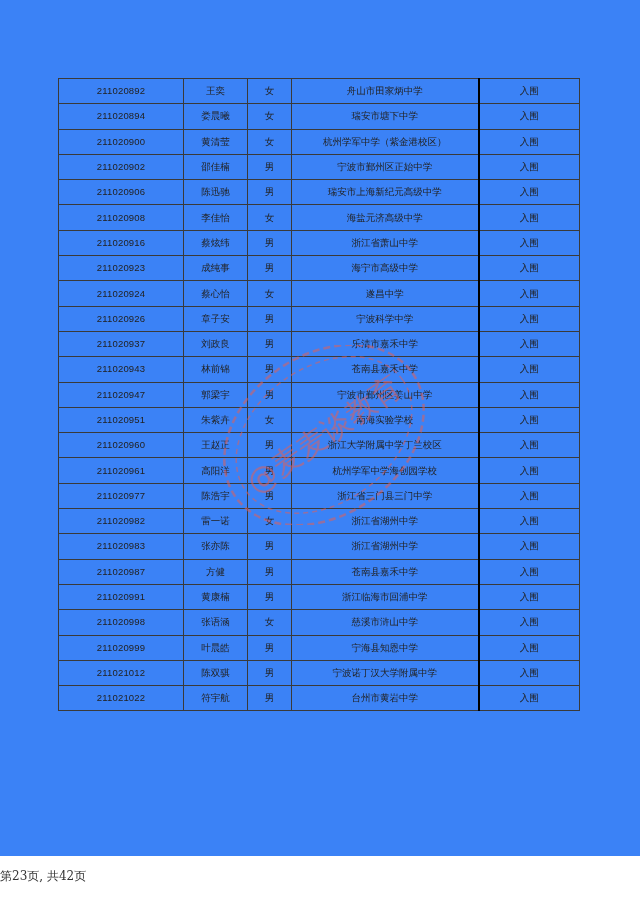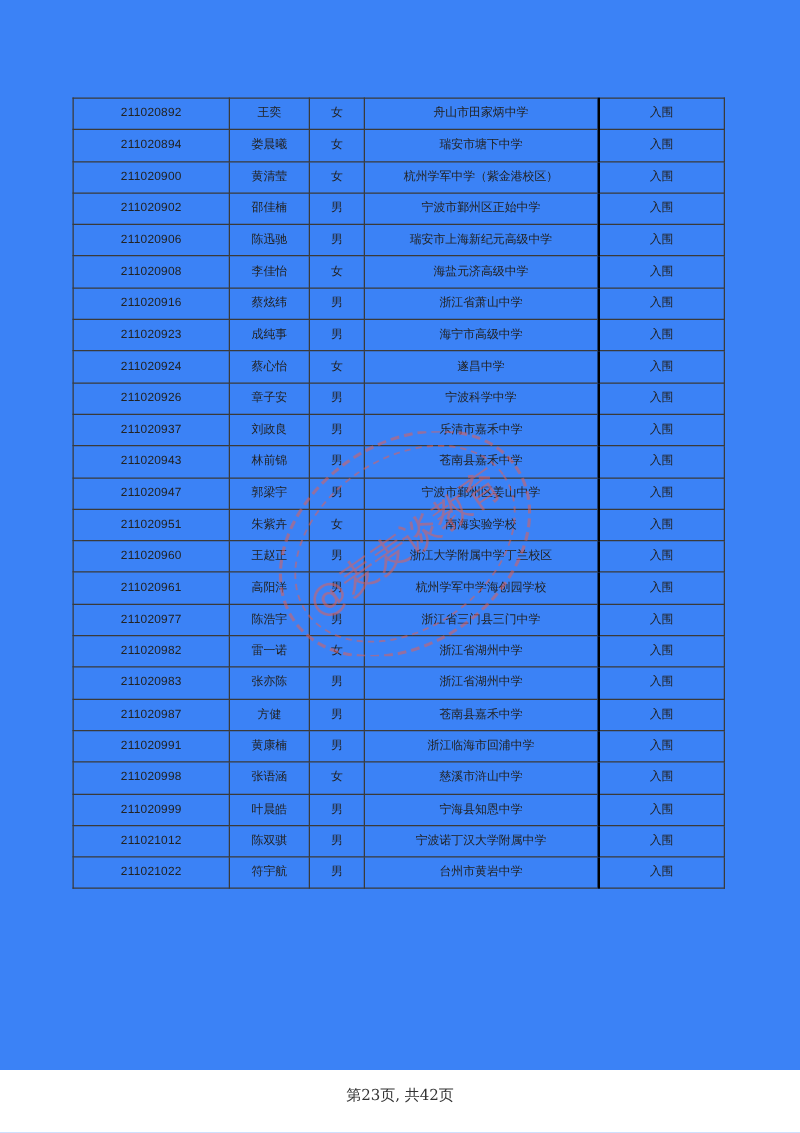--- a/index.html
+++ b/index.html
@@ -40,21 +40,21 @@
       white-space: nowrap;
       overflow: hidden;
     }
     table.roster td.col-school { border-right: 2px solid #000000; }
     td.col-id { font-family: "Liberation Sans", sans-serif; font-size: 10.5px; letter-spacing: 0.2px; }
     .footer {
       position: absolute;
       top: 868px;
       left: 0;
       width: 640px;
-      text-align: center;
+      text-align: left;
       font-family: "DejaVu Serif", serif;
       font-size: 12px;
       color: #333333;
     }
     .watermark {
       position: absolute;
       left: 212px;
       top: 345px;
       width: 225px;
       height: 180px;

